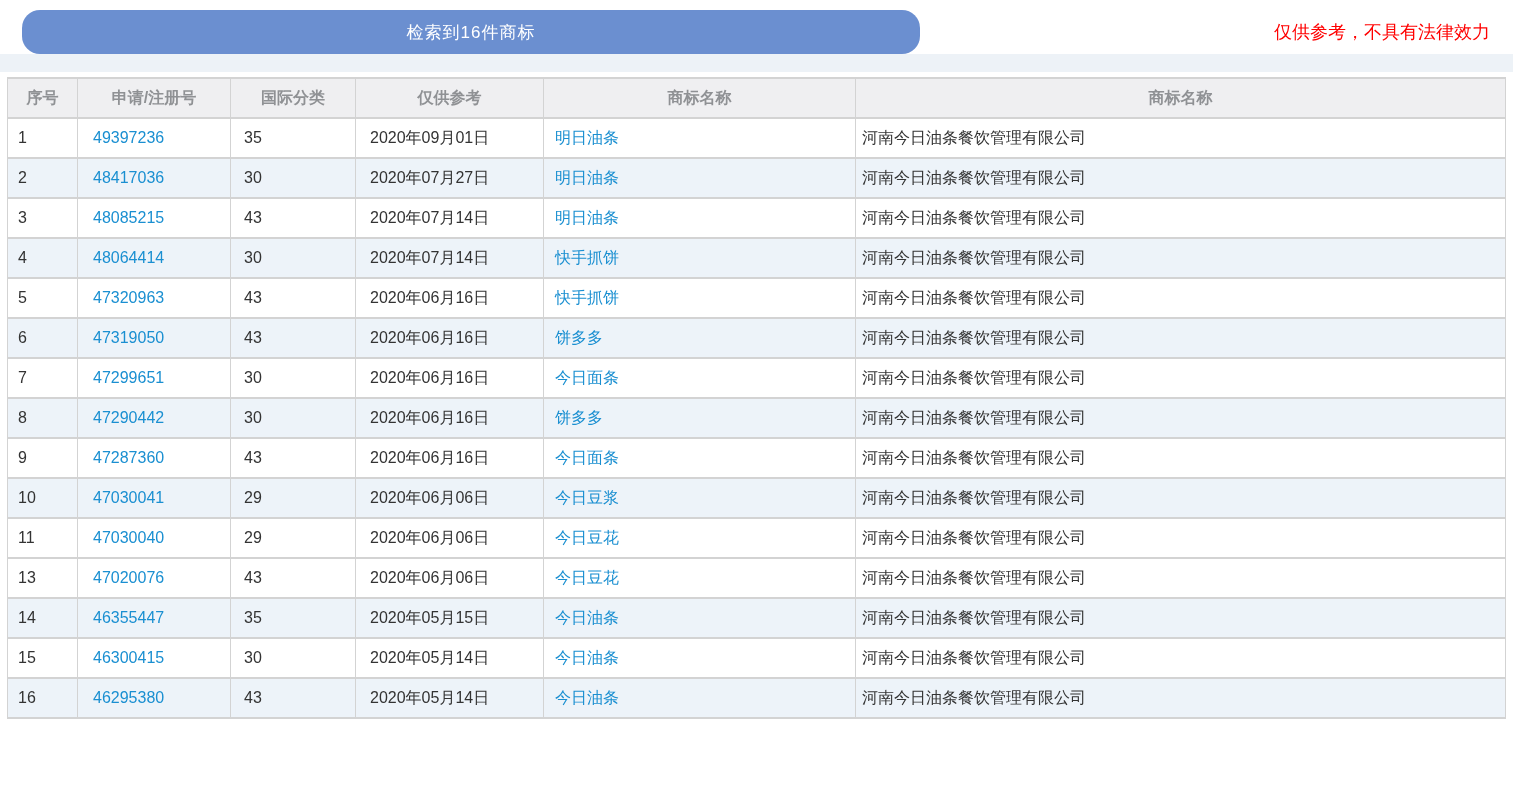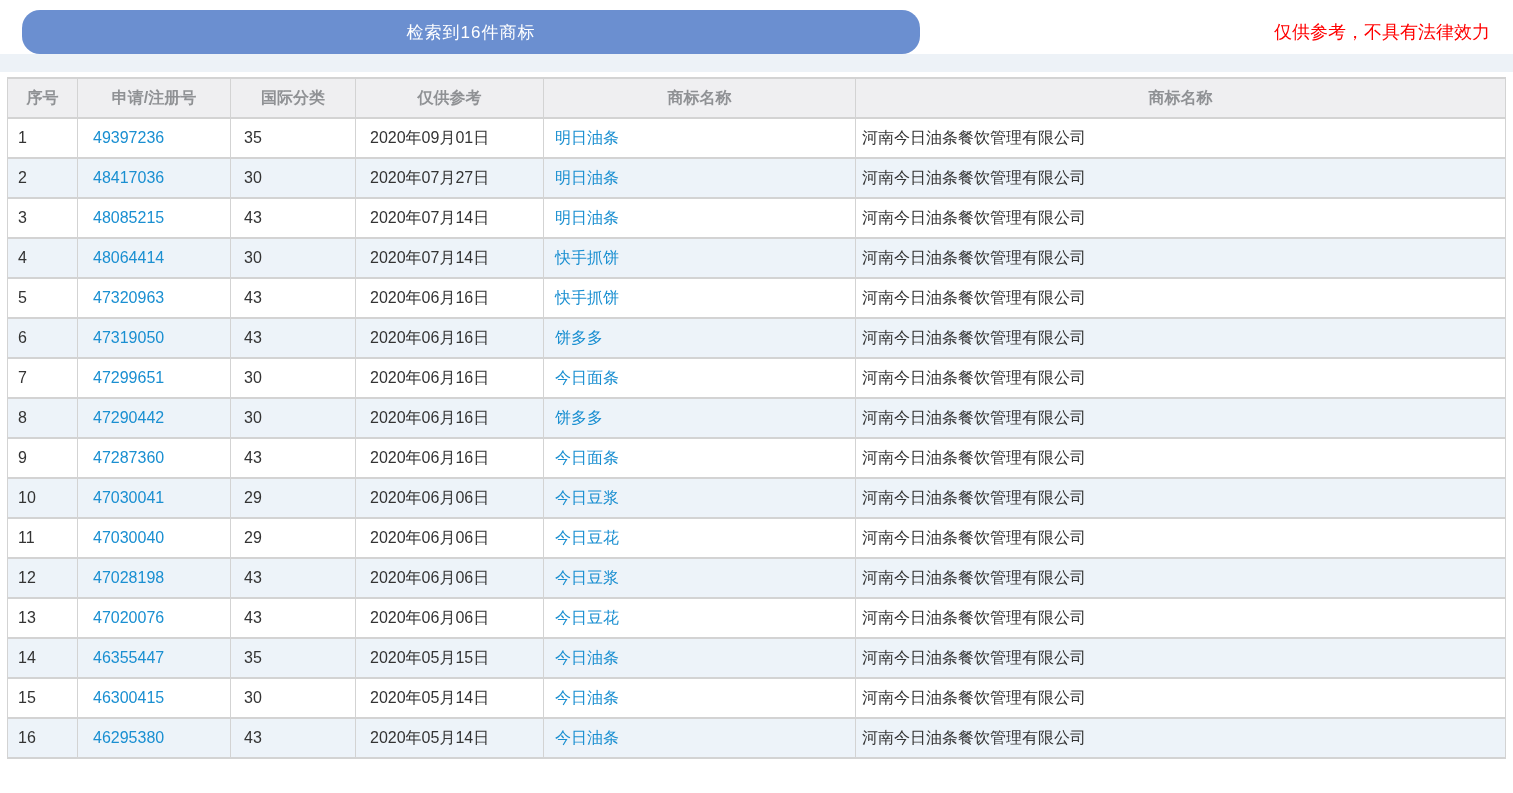--- a/index.html
+++ b/index.html
@@ -198,28 +198,20 @@
         <td class="col-applicant">河南今日油条餐饮管理有限公司</td>
       </tr>
       <tr>
         <td class="col-no">11</td>
         <td class="col-reg"><span class="link">47030040</span></td>
         <td class="col-class">29</td>
         <td class="col-date">2020年06月06日</td>
         <td class="col-name"><span class="link">今日豆花</span></td>
         <td class="col-applicant">河南今日油条餐饮管理有限公司</td>
       </tr>
-      <tr class="alt">
-        <td class="col-no">12</td>
-        <td class="col-reg"><span class="link">47028198</span></td>
-        <td class="col-class">43</td>
-        <td class="col-date">2020年06月06日</td>
-        <td class="col-name"><span class="link">今日豆浆</span></td>
-        <td class="col-applicant">河南今日油条餐饮管理有限公司</td>
-      </tr>
       <tr>
         <td class="col-no">13</td>
         <td class="col-reg"><span class="link">47020076</span></td>
         <td class="col-class">43</td>
         <td class="col-date">2020年06月06日</td>
         <td class="col-name"><span class="link">今日豆花</span></td>
         <td class="col-applicant">河南今日油条餐饮管理有限公司</td>
       </tr>
       <tr class="alt">
         <td class="col-no">14</td>

